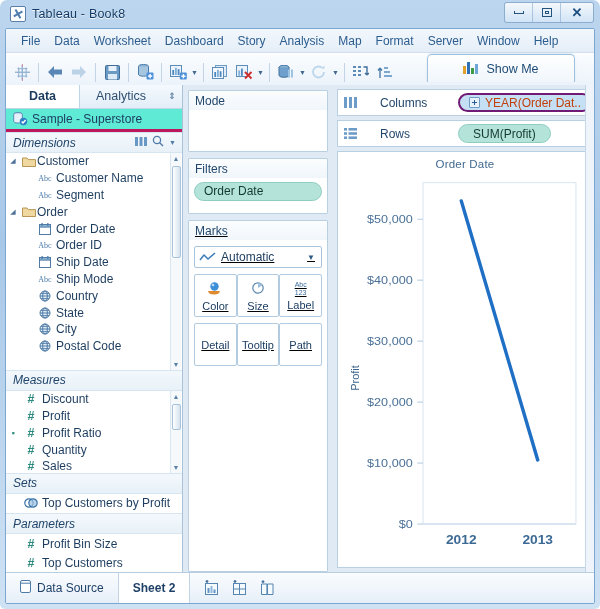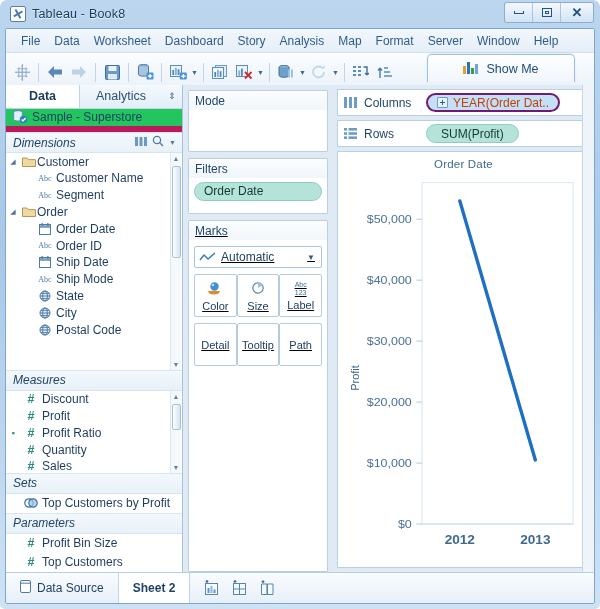--- a/index.html
+++ b/index.html
@@ -143,22 +143,22 @@
     border-right: 1px solid #bfd5e8;
     width: 74px; justify-content: center;
   }
   .pane-tab.inactive { flex: 1; }
   #pane-tab-updown {
     width: 20px; display: flex; align-items: center; justify-content: center;
     font-size: 9px; color: #41688f; cursor: default;
   }
   #datasource-row {
     height: 24px; display: flex; align-items: center; gap: 4px;
-    padding-left: 7px; border-bottom: 6px solid #be185d;
-    font-size: 12px; color: #1d3f63; background: #22c55e;
+    padding-left: 7px; border-bottom: 3px solid #be185d;
+    font-size: 12px; color: #1d3f63; background: #5eead4;
   }
   .ds-icon { width: 15px; height: 14px; position: relative; flex: none; }
 
   .section-head {
     height: 22px; display: flex; align-items: center;
     background: linear-gradient(to bottom, #f3f8fc, #e8f1f8);
     border-top: 1px solid #d7e5f0; border-bottom: 1px solid #d7e5f0;
     padding-left: 7px; font-size: 12px; color: #21456a; font-style: italic;
   }
   .section-head .head-tools {
@@ -242,21 +242,21 @@
 
   
   #right-pane {
     flex: 1; position: relative;
     background: #dfeaf4;
     padding: 4px 4px 0 4px;
     display: flex; flex-direction: column; gap: 4px;
   }
   .shelf {
     height: 27px; background: #ffffff; border: 1px solid #b9cfe2;
-    display: flex; align-items: center; padding-left: 6px; gap: 6px;
+    display: flex; align-items: center; padding-left: 6px; gap: 22px;
   }
   .shelf-label { font-size: 12px; color: #22476c; width: 56px; }
   .shelf-icon { width: 14px; flex: none; display: flex; align-items: center; }
   .pill-expand {
     width: 11px; height: 11px; border: 1px solid #6f9cc4;
     background: #e8f2fb; margin-right: 5px;
     position: relative; flex: none; border-radius: 1px;
   }
   .pill-expand::before, .pill-expand::after {
     content: ''; position: absolute; background: #2a6094;
@@ -581,20 +581,31 @@
                   <rect x="2.5" y="0" width="1.3" height="3" fill="#4f7ba6"></rect>
                   <rect x="8.2" y="0" width="1.3" height="3" fill="#4f7ba6"></rect>
                 </svg>
               </span>
               <span>Ship Date</span>
             </div>
             <div class="tree-row indent-1">
               <span class="tw-arrow"></span>
               <span class="tw-icon abc-ic">Abc</span>
               <span>Ship Mode</span>
+            </div>
+            <div class="tree-row indent-1">
+              <span class="tw-arrow"></span>
+              <span class="tw-icon">
+                <svg width="12" height="12" viewBox="0 0 12 12">
+                  <circle cx="6" cy="6" r="5" fill="#e3eff9" stroke="#4f7ba6"></circle>
+                  <ellipse cx="6" cy="6" rx="2.3" ry="5" fill="none" stroke="#4f7ba6"></ellipse>
+                  <path d="M1 6 h10 M2 3.3 h8 M2 8.7 h8" stroke="#4f7ba6" fill="none"></path>
+                </svg>
+              </span>
+              <span>Country</span>
             </div>
             <div class="tree-row indent-1">
               <span class="tw-arrow"></span>
               <span class="tw-icon">
                 <svg width="12" height="12" viewBox="0 0 12 12">
                   <circle cx="6" cy="6" r="5" fill="#e3eff9" stroke="#4f7ba6"></circle>
                   <ellipse cx="6" cy="6" rx="2.3" ry="5" fill="none" stroke="#4f7ba6"></ellipse>
                   <path d="M1 6 h10 M2 3.3 h8 M2 8.7 h8" stroke="#4f7ba6" fill="none"></path>
                 </svg>
               </span>

